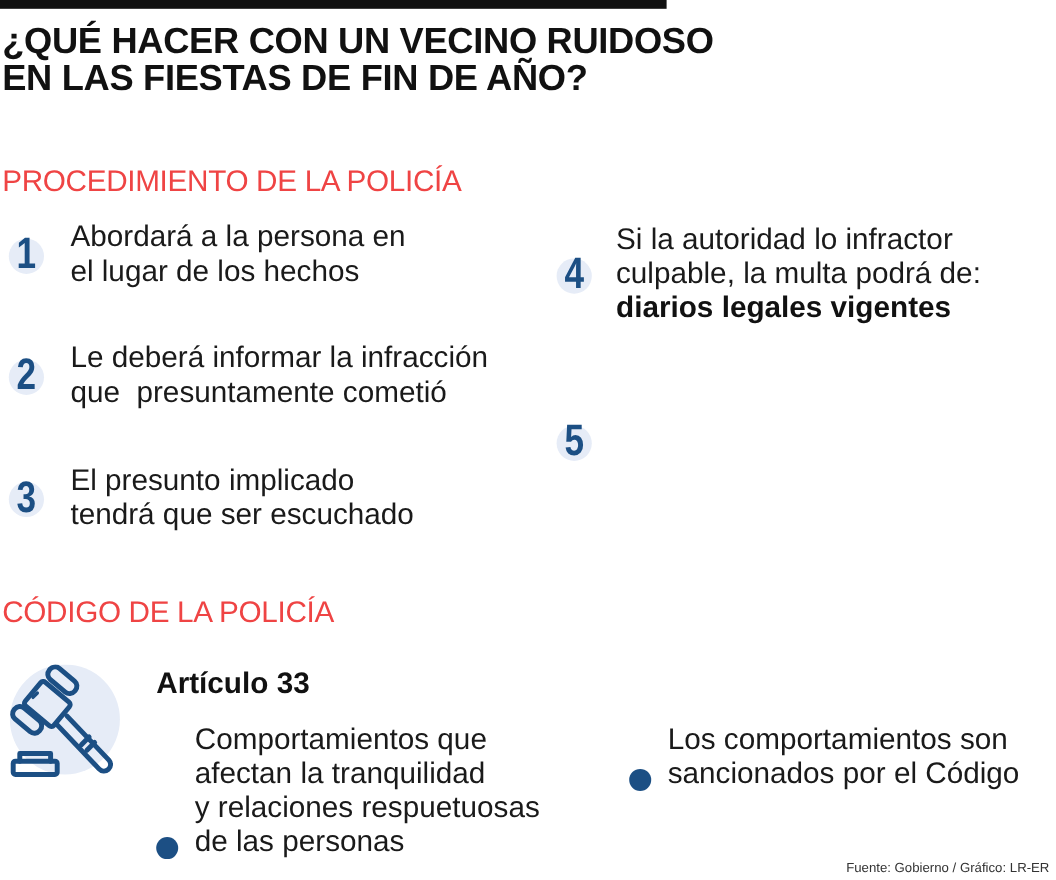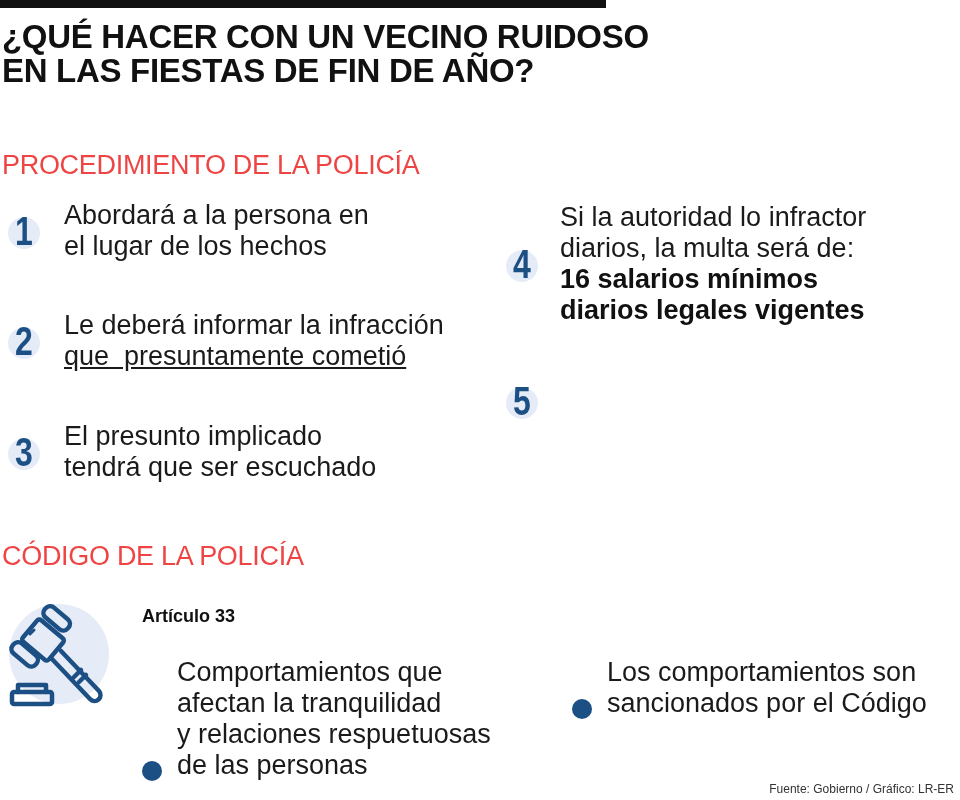--- a/index.html
+++ b/index.html
@@ -13,21 +13,21 @@
   .step { position: absolute; display: flex; align-items: center; }
   .num { position: relative; width: 48px; height: 48px; flex: 0 0 48px; }
   .num .circle { position: absolute; left: 6px; top: 10px; width: 32px; height: 32px;
                  border-radius: 50%; background: #e6ecf7; }
   .num .digit { position: absolute; left: 0; top: 0; width: 44px; text-align: center;
                 font-weight: bold; font-size: 40px; line-height: 48px; color: #1c4f84;
                 transform: scaleX(0.8); }
   .step-text { font-size: 27px; line-height: 31px; color: #1a1a1a; margin-left: 14px; }
   .step-text b { font-weight: bold; color: #111; display: block; }
   .gavel { position: absolute; left: 4px; top: 604px; width: 110px; height: 110px; }
-  .art-title { position: absolute; left: 142px; top: 606px; font-weight: bold; font-size: 18px; color: #111; }
+  .art-title { position: absolute; left: 142px; top: 606px; font-weight: bold; font-size: 27px; color: #111; }
   .bullet { position: absolute; display: flex; align-items: flex-end; margin-top: 12px; }
   .dot { width: 20px; height: 20px; border-radius: 50%; background: #1c4f84; margin-top: 10px; flex: 0 0 20px; }
   .bullet-text { margin-left: 15px; font-size: 27px; line-height: 31px; color: #1a1a1a; }
   .source { position: absolute; right: 6px; bottom: 4px; font-size: 12px; color: #333; }
 </style>
 </head>
 <body>
 
 <div class="topbar"></div>
 
@@ -49,21 +49,21 @@
   </div>
 </div>
 
 <div class="step" style="left:2px; top:310px;">
   <div class="num">
     <div class="circle"></div>
     <div class="digit">2</div>
   </div>
   <div class="step-text">
     <div>Le deberá informar la infracción</div>
-    <div style="white-space:pre;text-decoration:underline;">que  presuntamente cometió</div>
+    <div style="white-space:pre;">que  presuntamente cometió</div>
   </div>
 </div>
 
 <div class="step" style="left:2px; top:421px;">
   <div class="num">
     <div class="circle"></div>
     <div class="digit">3</div>
   </div>
   <div class="step-text">
     <div>El presunto implicado</div>
@@ -71,22 +71,21 @@
   </div>
 </div>
 
 <div class="step" style="left:500px; top:202px;">
   <div class="num">
     <div class="circle"></div>
     <div class="digit">4</div>
   </div>
   <div class="step-text" style="margin-left:12px;">
     <div>Si la autoridad lo infractor</div>
-    <div>diarios, la multa será de:</div>
-    <b>16 salarios mínimos</b>
+    <div>culpable, la multa podrá de:</div>
     <b>diarios legales vigentes</b>
   </div>
 </div>
 
 <div class="step" style="left:500px; top:377px;">
   <div class="num">
     <div class="circle"></div>
     <div class="digit">5</div>
   </div>
 </div>

